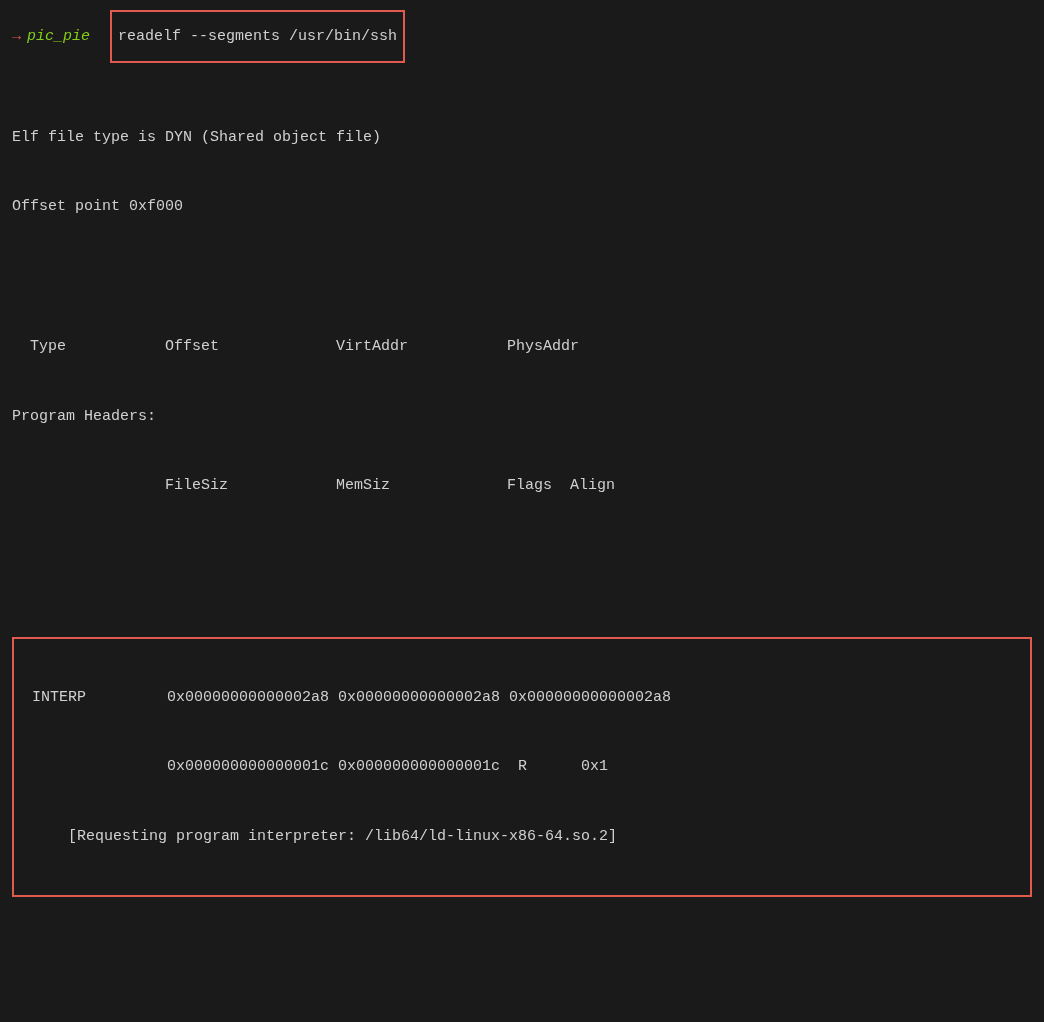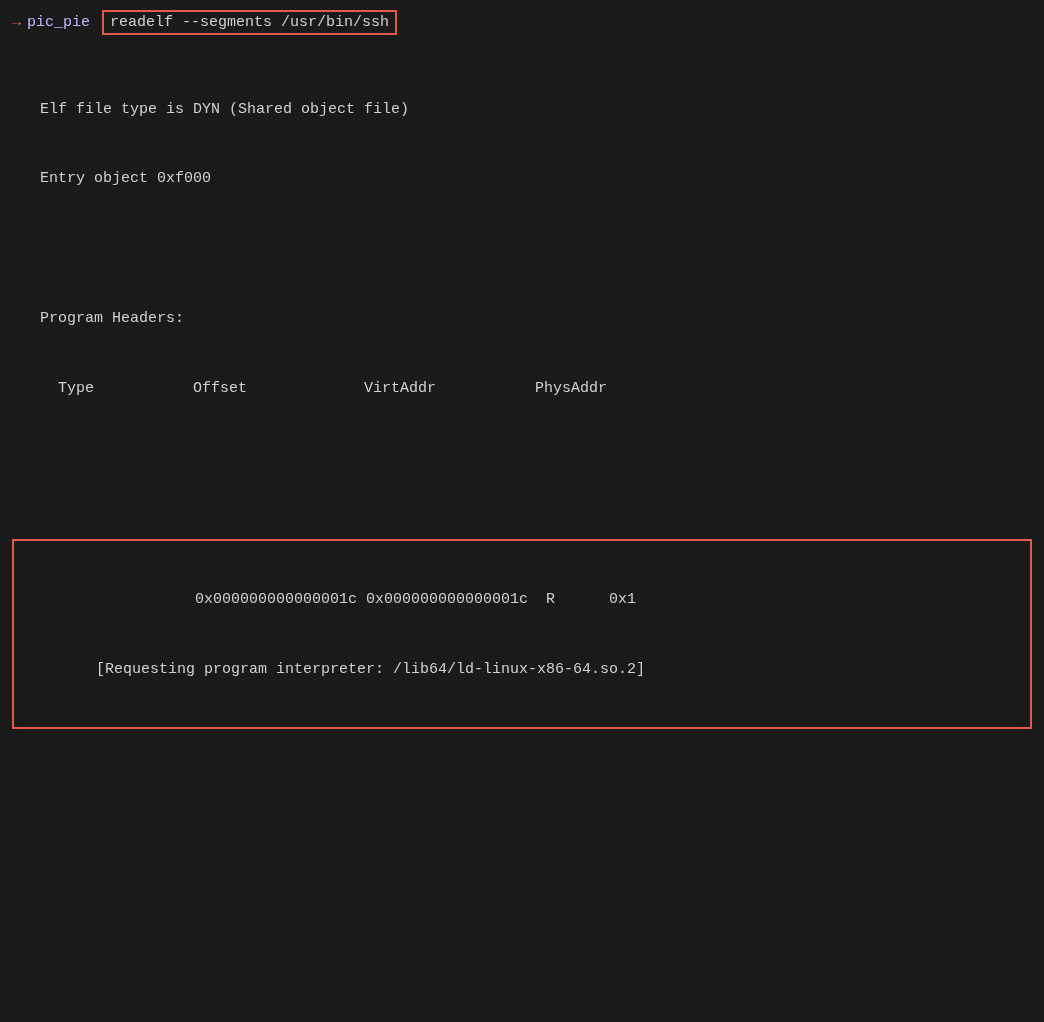--- a/index.html
+++ b/index.html
@@ -31,42 +31,42 @@
       margin-bottom: 16px;
     }
 
     .arrow {
       color: #e05a4e;
       margin-right: 6px;
       font-size: 15px;
     }
 
     .prompt-name {
-      color: #c4b5fd;
-      margin-right: 12px;
+      color: #84cc16;
+      margin-right: 20px;
       font-size: 15px;
+      font-style: italic;
     }
 
     .command-box {
       border: 2px solid #e05a4e;
-      padding: 2px 6px;
+      padding: 16px 6px;
       color: #d0d0d0;
       font-size: 15px;
       font-family: 'Courier New', Courier, monospace;
     }
 
     .output-section {
       line-height: 1.55;
       white-space: pre;
     }
 
     .line {
       display: block;
       white-space: pre;
-      margin-left: 28px;
     }
 
     .highlighted-block {
       border: 2px solid #e05a4e;
       display: block;
       margin: 0;
       padding: 0;
     }
 
     .empty-line {
@@ -80,29 +80,31 @@
 <div class="terminal">
 
   <div class="command-line">
     <span class="arrow">→</span>
     <span class="prompt-name">pic_pie</span>
     <span class="command-box">readelf --segments /usr/bin/ssh</span>
   </div>
 
   <div class="output-section">
     <span class="line">Elf file type is DYN (Shared object file)</span>
-    <span class="line">Entry object 0xf000</span>
+    <span class="line">Offset point 0xf000</span>
     <span class="empty-line"></span>
+    <span class="line">  Type           Offset             VirtAddr           PhysAddr</span>
     <span class="line">Program Headers:</span>
-    <span class="line">  Type           Offset             VirtAddr           PhysAddr</span>
+    <span class="line">                 FileSiz            MemSiz             Flags  Align</span>
 
     
 
     
     <span class="highlighted-block">
+      <span class="line">  INTERP         0x00000000000002a8 0x00000000000002a8 0x00000000000002a8</span>
       <span class="line">                 0x000000000000001c 0x000000000000001c  R      0x1</span>
       <span class="line">      [Requesting program interpreter: /lib64/ld-linux-x86-64.so.2]</span>
     </span>
 
     
     
     
 
     
     

